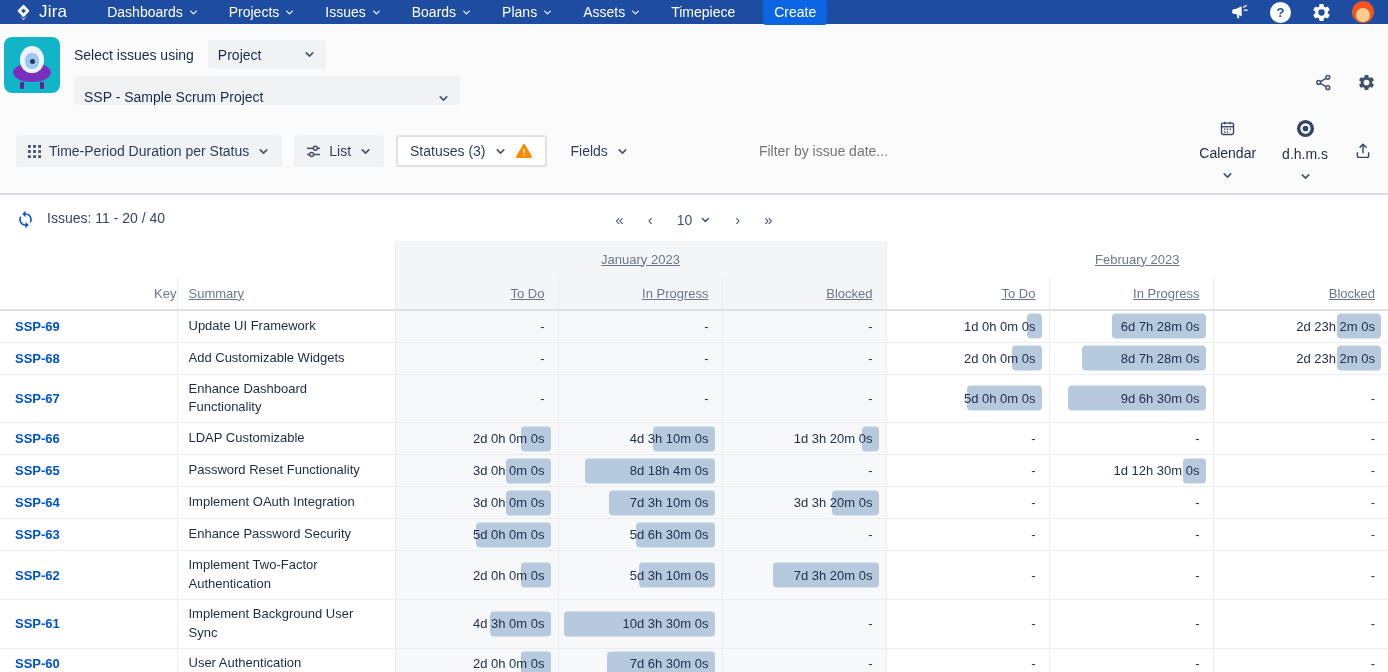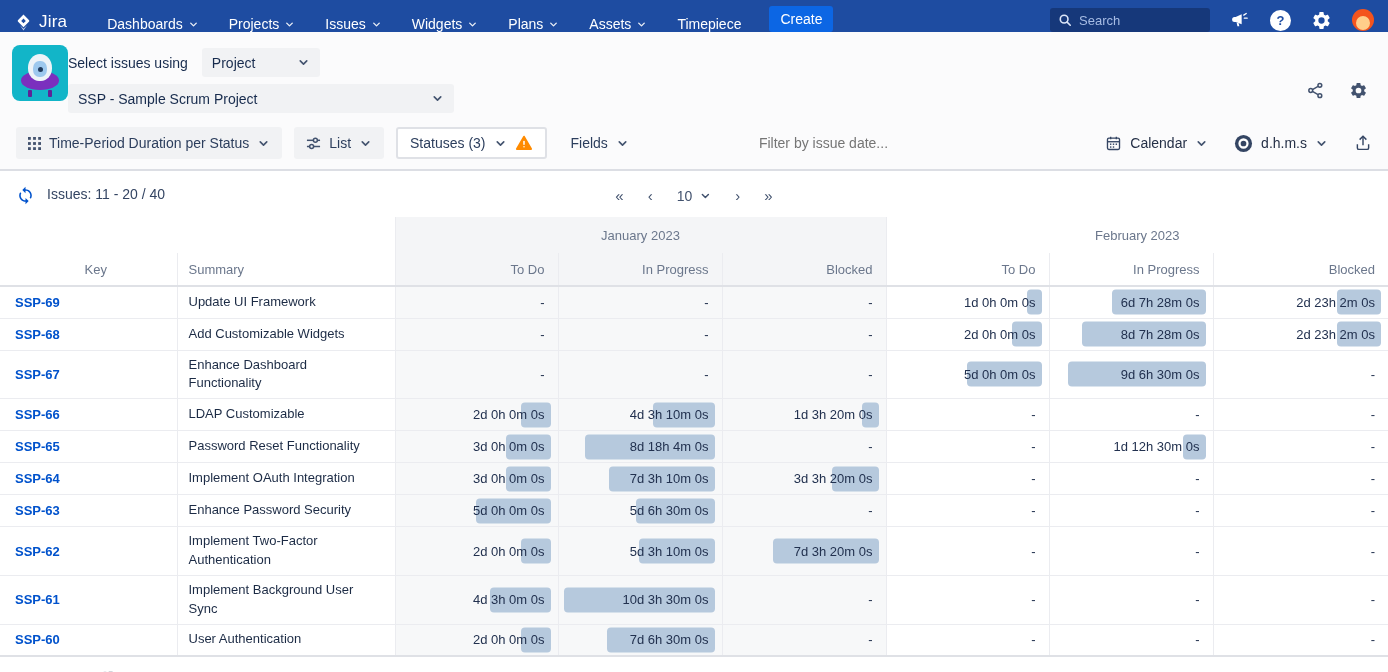--- a/index.html
+++ b/index.html
@@ -1,20 +1,20 @@
 <!DOCTYPE html>
 <html style="--nav-bg: #1E4CA1; --create-bg: #0C66E4; --search-bg: #16387A; --link: #0052CC; --bar-fill: #B6C9DD; --jan-bg: #F4F5F7; --warning: #FF8B00; --icon: #42526E;"><head>
 <meta charset="utf-8">
 <style>
   * { margin:0; padding:0; box-sizing:border-box; }
   html,body { width:1388px; height:672px; overflow:hidden; background:#fff;
     font-family:"Liberation Sans", sans-serif; color:#172B4D; }
 
   
-  .nav { height:32px; background:var(--nav-bg,#1E4CA1); display:flex; align-items:flex-end;
+  .nav { height:24px; background:var(--nav-bg,#1E4CA1); display:flex; align-items:center;
     padding:0 14px; gap:0; color:#fff; }
   .nav-logo { display:flex; align-items:center; gap:6px; margin-right:40px; }
   .nav-logo .logo-text { font-size:17px; font-weight:500; color:#fff; letter-spacing:.2px; }
   .nav-menu { display:flex; align-items:center; gap:30px; }
   .nav-item { display:flex; align-items:center; gap:5px; color:#fff; font-size:14px;
     text-decoration:none; cursor:pointer; }
   .nav-item svg { opacity:.9; }
   .create-btn { margin-left:28px; background:var(--create-bg,#0C66E4); color:#fff; border:none;
     font-size:14px; font-weight:400; padding:5px 11px; border-radius:3px; cursor:pointer;
     font-family:inherit; }
@@ -26,76 +26,76 @@
   .nav-search input::placeholder { color:#A7BCE4; }
   .nav-icon { display:flex; align-items:center; justify-content:center; cursor:pointer; }
   .help-circle { width:21px; height:21px; background:#fff; border-radius:50%; color:var(--nav-bg,#1E4CA1);
     font-size:13px; font-weight:bold; display:flex; align-items:center; justify-content:center; }
   .avatar { width:22px; height:22px; border-radius:50%; background:#F4541D; position:relative; overflow:hidden; }
   .avatar::after { content:""; position:absolute; left:4px; top:7px; width:14px; height:14px;
     border-radius:50%; background:#FFCE8A; }
 
   
   .top-section { background:#FBFBFC; border-bottom:2px solid #DCDEE4; }
-  .header { display:flex; padding:13px 12px 6px; }
+  .header { display:flex; padding:13px 4px 6px; gap:14px; }
   .app-icon { width:56px; height:56px; border-radius:8px; background:#12B5C8; position:relative;
     flex:0 0 auto; }
   .ufo-body { position:absolute; left:9px; top:26px; width:38px; height:19px; border-radius:50%;
     background:#7B2FBE; }
   .ufo-dome { position:absolute; left:16px; top:9px; width:24px; height:27px; border-radius:50% 50% 46% 46%;
     background:#EDF3F8; }
   .ufo-inner { position:absolute; left:21px; top:16px; width:14px; height:16px; border-radius:45%;
     background:#9DC8EE; }
   .ufo-eye { position:absolute; left:26px; top:22px; width:5px; height:5px; border-radius:50%;
     background:#203a5c; }
   .ufo-leg { position:absolute; bottom:4px; width:4px; height:7px; background:#5E2397; border-radius:1px; }
   .header-main { display:flex; flex-direction:column; gap:7px; padding-top:3px; }
   .header-row1 { display:flex; align-items:center; gap:14px; }
   .select-label { font-size:14px; color:#172B4D; }
   .select { background:#F1F2F4; border-radius:3px; height:29px; display:flex; align-items:center;
     justify-content:space-between; padding:0 10px; font-size:14px; color:#172B4D; cursor:pointer; gap:8px; }
   .select-mode { width:118px; }
-  .select-project { width:386px; }
+  .select-project { width:386px;align-items:flex-end; }
   .select .chev { color:#44546F; }
   .header-actions { margin-left:auto; display:flex; align-items:center; gap:24px; padding-right:8px;
     padding-top:22px; color:#42526E; }
   .header-actions .nav-icon { color:#42526E; }
 
   .toolbar { display:flex; align-items:center; padding:8px 16px 10px; gap:12px; position:relative; }
   .tb-btn { display:flex; align-items:center; gap:8px; height:32px; padding:0 12px; border-radius:3px;
     background:#F1F2F4; border:none; font-family:inherit; font-size:14px; color:#2C3E5D; cursor:pointer; }
   .tb-btn .chev { color:#44546F; }
   .tb-btn.outlined { background:#fff; border:2px solid #DFE1E6; }
   .tb-btn.plain { background:transparent; }
   .tb-filter { margin-left:106px; font-size:14px; color:#4A5B76; cursor:text; background:transparent;
     border:none; font-family:inherit; width:220px; }
   .tb-right { margin-left:auto; display:flex; align-items:center; gap:26px; color:#344563; }
-  .tb-group { display:flex; align-items:center; gap:8px; font-size:14px; color:#253047; cursor:pointer; }
+  .tb-group { display:flex; align-items:center; gap:8px; font-size:14px; color:#253047; cursor:pointer;flex-direction:column; }
 
   
   .issues-row { position:relative; display:flex; align-items:center; padding:15px 16px 12px; }
   .issues-label { display:flex; gap:12px; font-size:14px; color:#344563; }
   .pager { position:absolute; left:50%; transform:translateX(-50%); display:flex; align-items:center;
     gap:24px; font-size:14px; color:#42526E; }
   .pager .pg { cursor:pointer; font-size:15px; }
   .pager .size { display:flex; align-items:center; gap:7px; cursor:pointer; }
 
   
   table { width:1388px; border-collapse:collapse; table-layout:fixed; font-size:13px; }
   thead th { font-weight:400; color:#6B778C; font-size:13px; }
   .month-row th { height:36px; }
   .month-row .group { text-align:center; }
   .month-row .jan { background:var(--jan-bg,#F4F5F7); }
   .cols-row th { height:33px; border-bottom:2px solid #DFE1E6; }
   .cols-row .jan { background:var(--jan-bg,#F4F5F7); }
-  th.h-key { text-align:center; padding-left:15px; }
+  th.h-key { text-align:right; padding-left:15px; }
   th.h-summary { text-align:left; padding-left:11px; }
   th.h-status { text-align:right; padding-right:13px; }
   td, th { vertical-align:middle; }
-  .bl { border-left:1px solid #EBECF0; }
+  .bl { border-left:1px solid #EBECF0;text-decoration:underline; }
   tbody td { height:32px; border-bottom:1px solid #EBECF0; }
   tbody tr:last-child td { border-bottom:2px solid #DFE1E6; }
   td.c-key { padding-left:15px; }
   .key-link { color:var(--link,#0052CC); font-weight:700; text-decoration:none; cursor:pointer; }
   td.c-summary { padding:5px 12px 5px 11px; border-left:1px solid #EBECF0; line-height:1.45; color:#1c2b45; }
   td.c-val { position:relative; text-align:right; padding-right:13px; border-left:1px solid #EBECF0;
     color:#22314f; }
   td.c-val.jan { background:#F7F8F9; }
   .bar { position:absolute; right:7px; top:50%; transform:translateY(-50%); height:25px;
     border-radius:4px; background:var(--bar-fill,#B6C9DD); }
@@ -135,21 +135,21 @@
           <path d="M4 6l4 4 4-4" fill="none" stroke="#fff" stroke-width="2" stroke-linecap="round" stroke-linejoin="round"></path>
         </svg>
       </a>
     <a class="nav-item">
         <span>Issues</span>
         <svg class="chev" width="11" height="11" viewBox="0 0 16 16">
           <path d="M4 6l4 4 4-4" fill="none" stroke="#fff" stroke-width="2" stroke-linecap="round" stroke-linejoin="round"></path>
         </svg>
       </a>
     <a class="nav-item">
-        <span>Widgets</span>
+        <span>Boards</span>
         <svg class="chev" width="11" height="11" viewBox="0 0 16 16">
           <path d="M4 6l4 4 4-4" fill="none" stroke="#fff" stroke-width="2" stroke-linecap="round" stroke-linejoin="round"></path>
         </svg>
       </a>
     <a class="nav-item">
         <span>Plans</span>
         <svg class="chev" width="11" height="11" viewBox="0 0 16 16">
           <path d="M4 6l4 4 4-4" fill="none" stroke="#fff" stroke-width="2" stroke-linecap="round" stroke-linejoin="round"></path>
         </svg>
       </a>
@@ -158,29 +158,20 @@
         <svg class="chev" width="11" height="11" viewBox="0 0 16 16">
           <path d="M4 6l4 4 4-4" fill="none" stroke="#fff" stroke-width="2" stroke-linecap="round" stroke-linejoin="round"></path>
         </svg>
       </a>
     <a class="nav-item">
         <span>Timepiece</span>
       </a>
   </div>
   <button class="create-btn">Create</button>
   <div class="nav-right">
-    <div class="nav-search">
-      <span>
-        <svg width="14" height="14" viewBox="0 0 16 16">
-            <circle cx="7" cy="7" r="4.4" fill="none" stroke="#DCE6F8" stroke-width="1.8"></circle>
-            <path d="M10.4 10.4 14 14" stroke="#DCE6F8" stroke-width="1.8" stroke-linecap="round"></path>
-          </svg>
-      </span>
-      <input placeholder="Search" style="">
-    </div>
     <span class="nav-icon">
       <svg width="20" height="20" viewBox="0 0 24 24">
           <path fill="#fff" d="M14 5v12l-7.2-2.5H5.5A3 3 0 0 1 5.5 8.5h1.3L14 5zM8 15.2l.9 4.3h2.3l-.8-3.6-2.4-.7z"></path>
           <path d="M16.5 6.2l3-2M17.2 9.8h3.4" stroke="#fff" stroke-width="1.6" stroke-linecap="round" fill="none"></path>
         </svg>
     </span>
     <span class="nav-icon">
         <span class="help-circle">?</span>
       </span>
     <span class="nav-icon">

